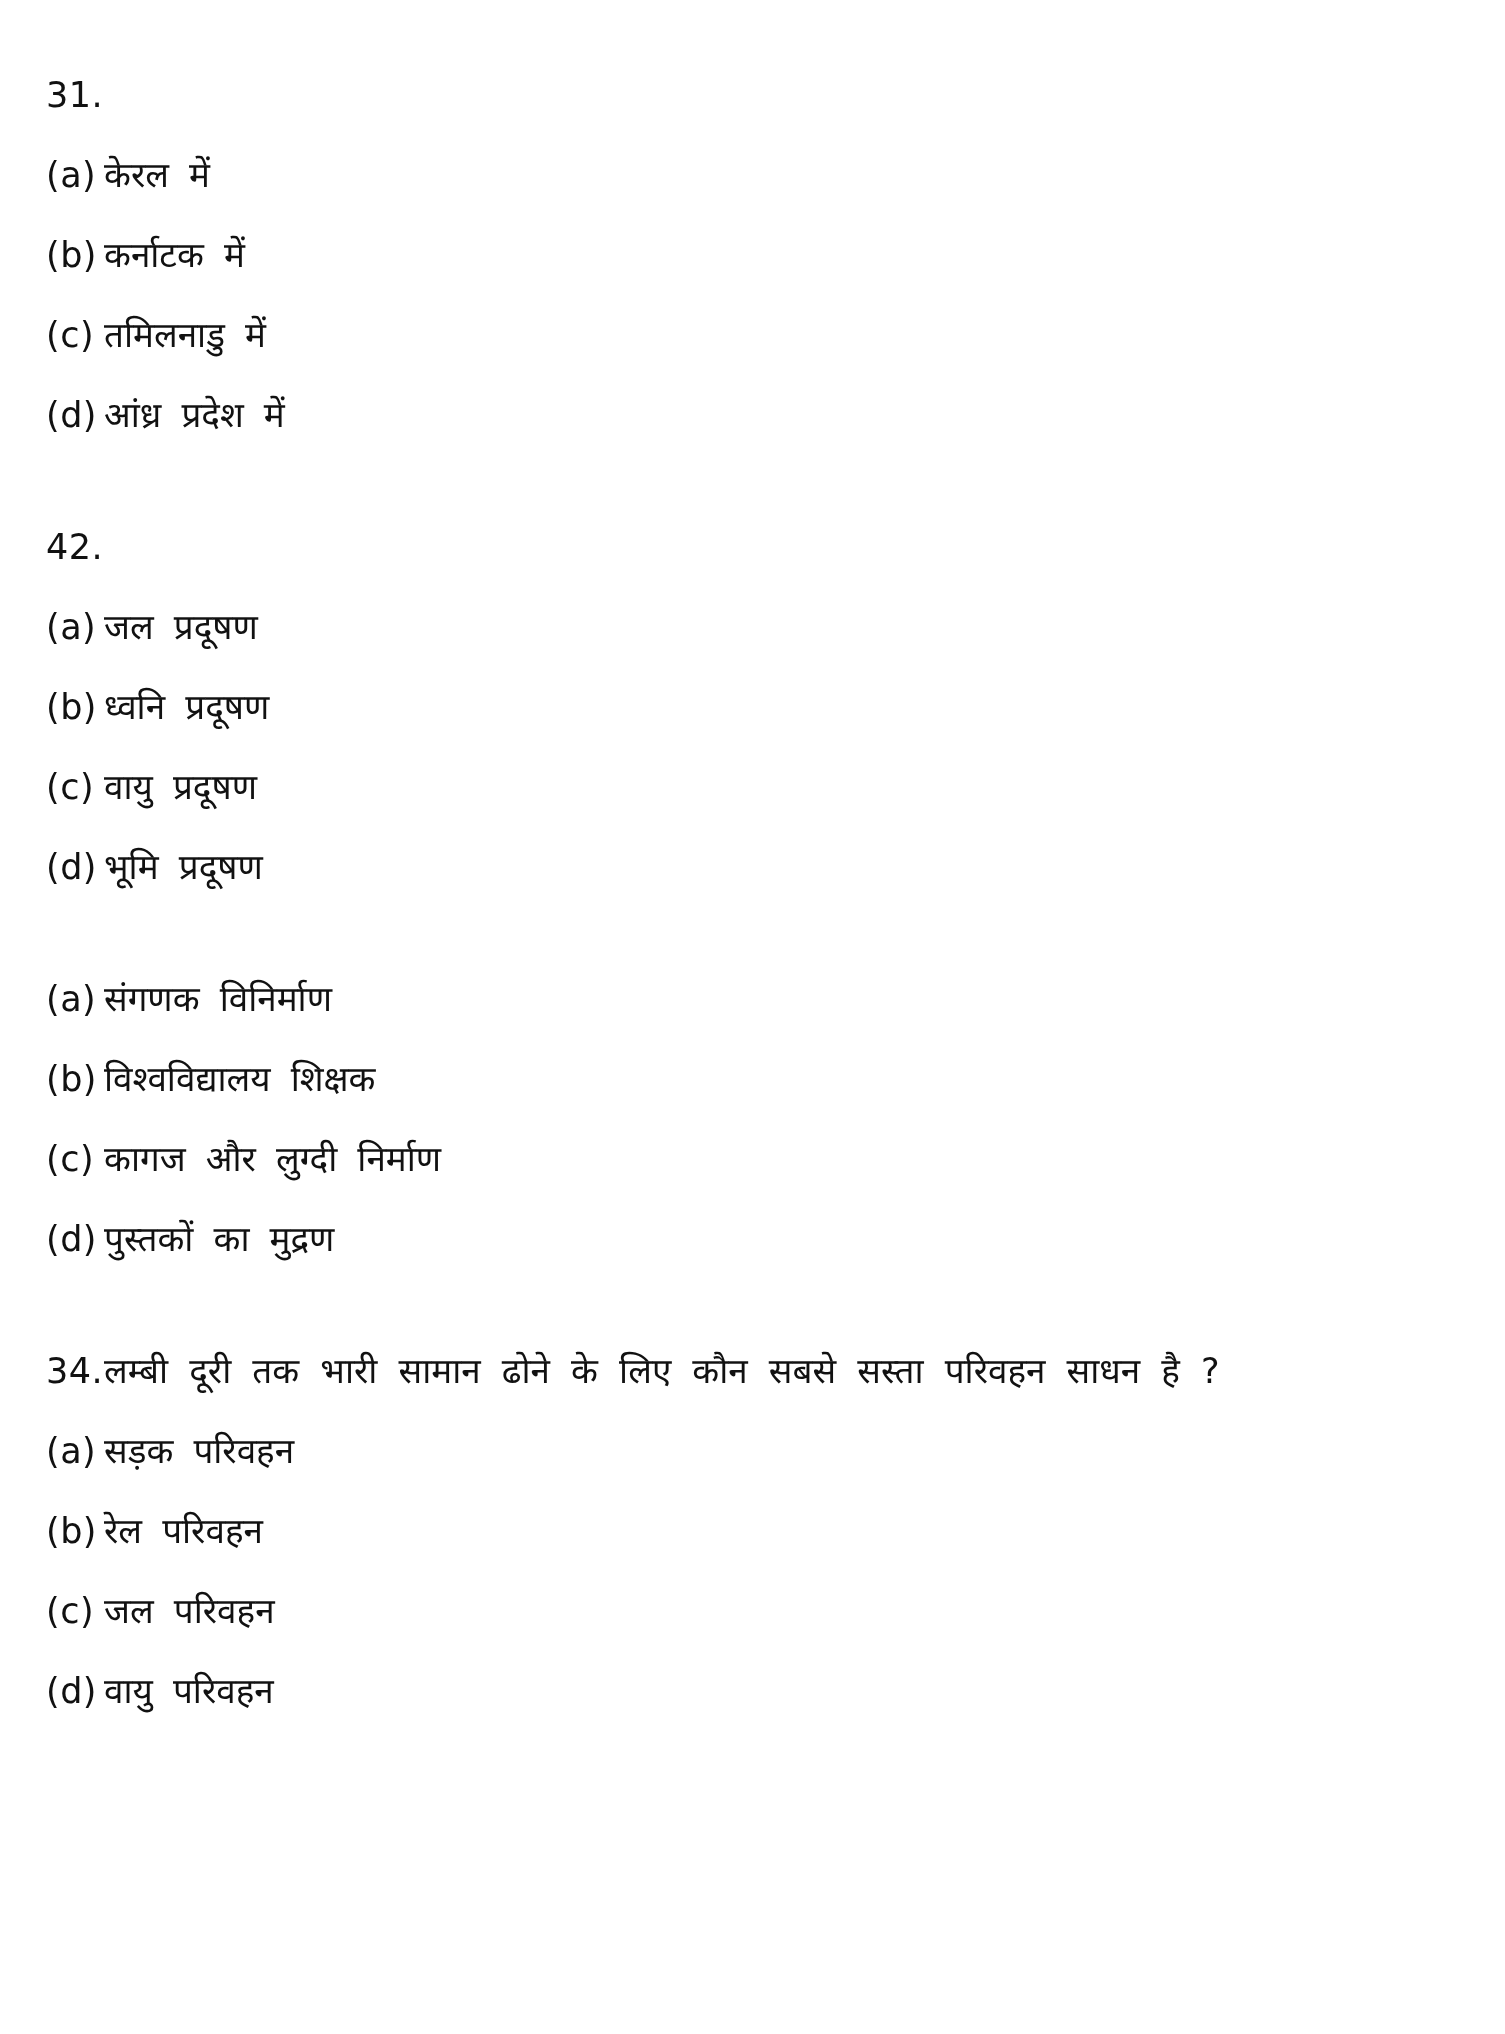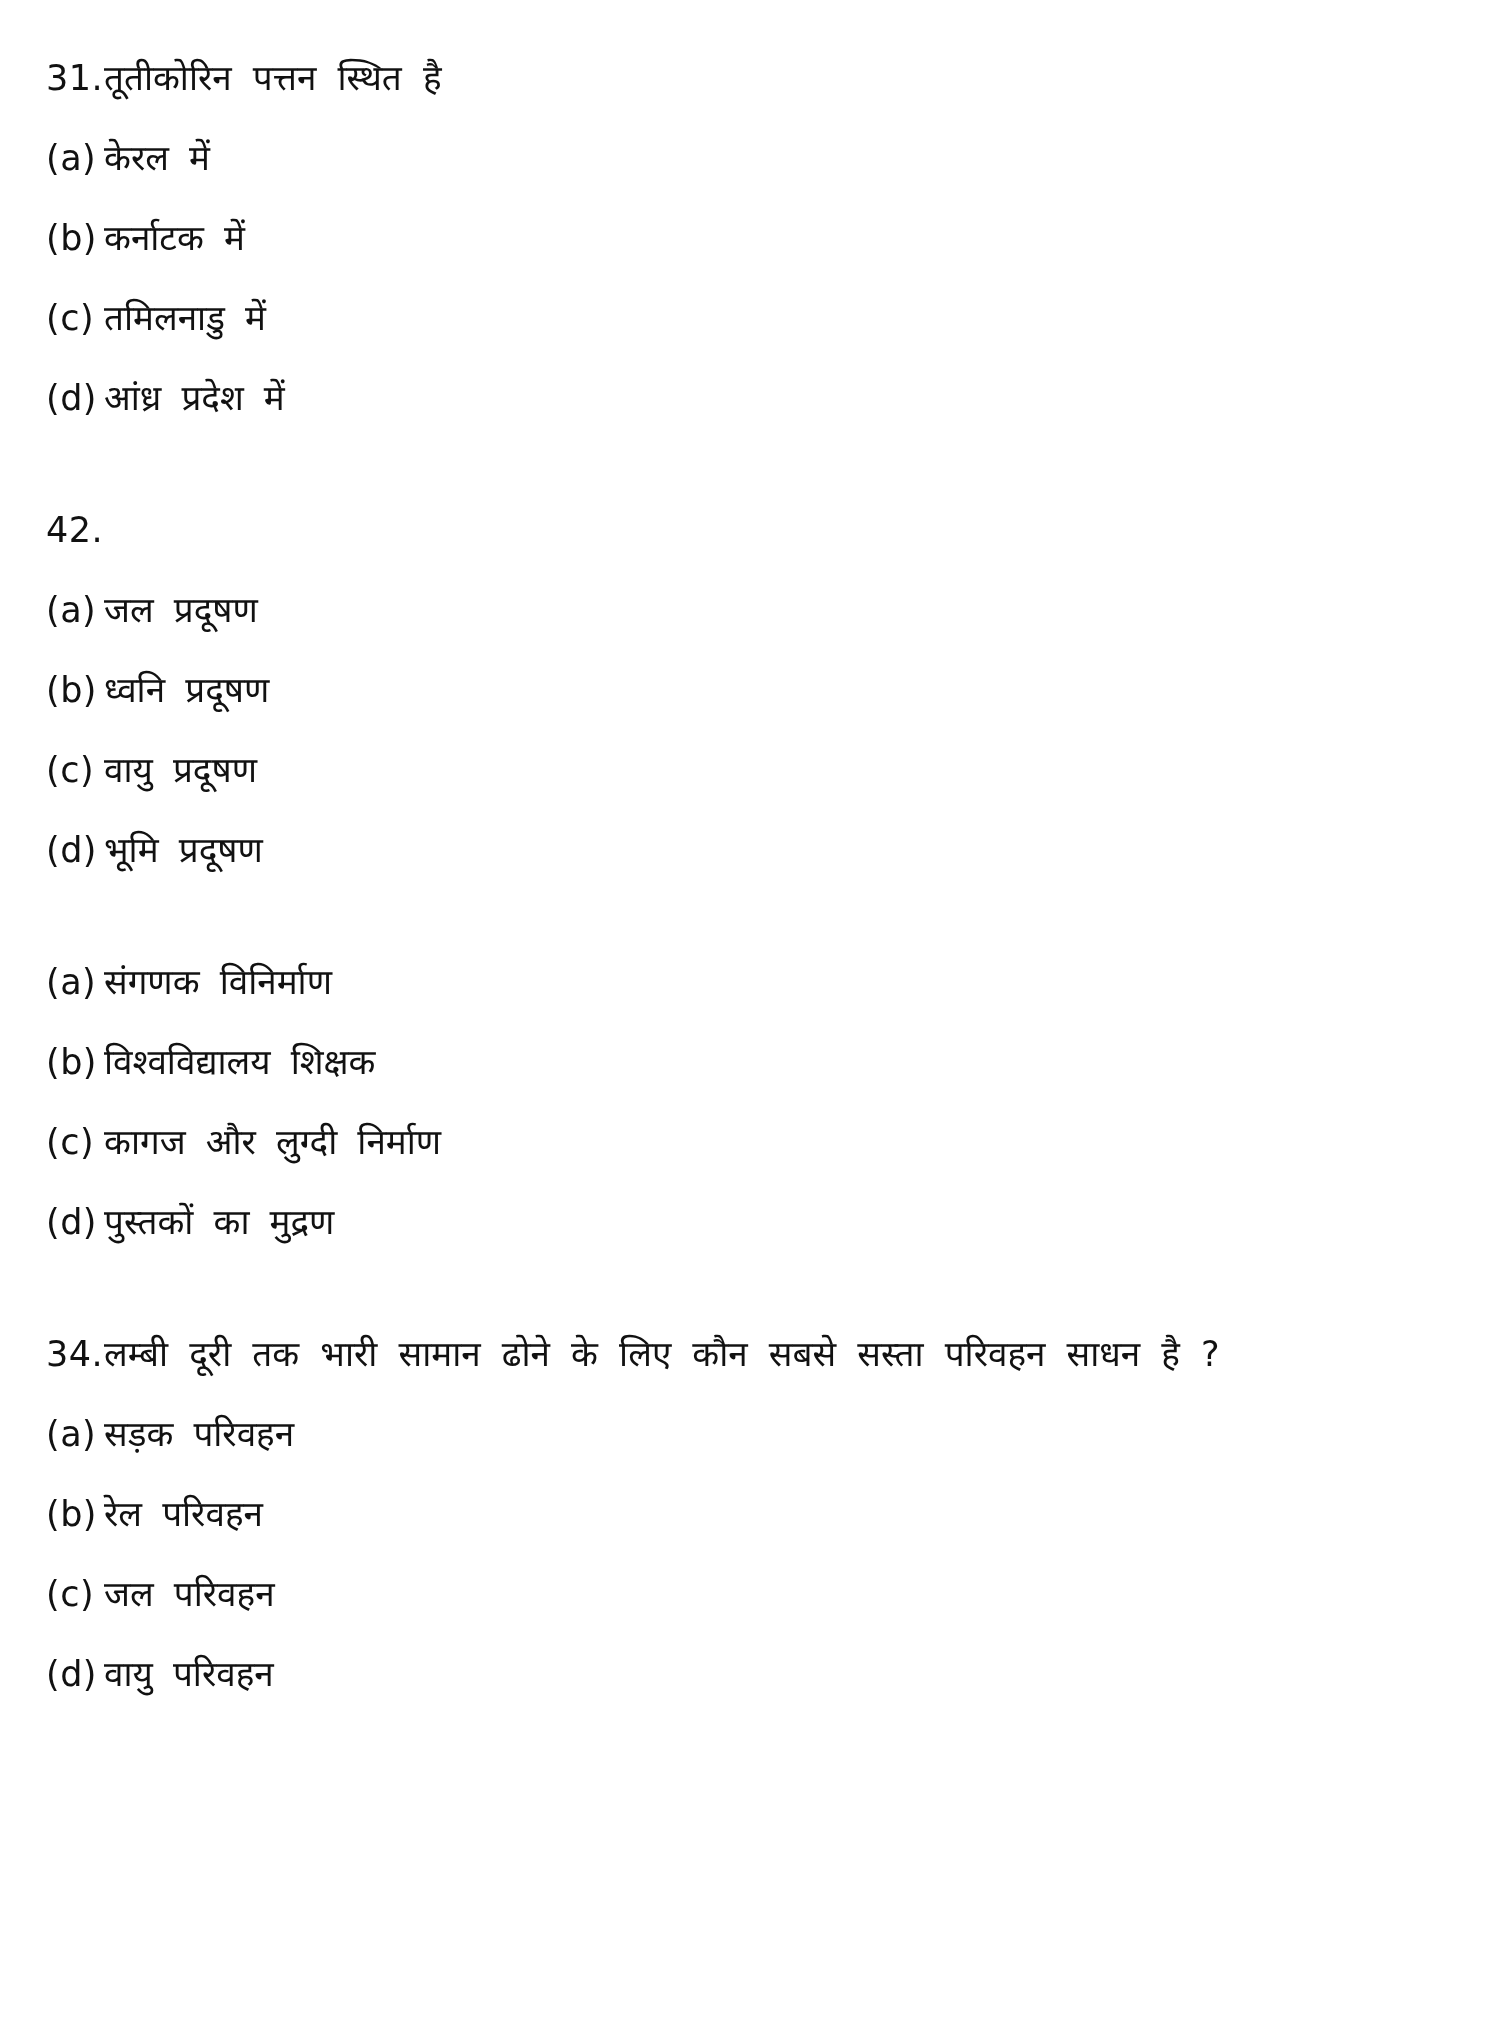--- a/index.html
+++ b/index.html
@@ -24,20 +24,21 @@
   .question-block {
     margin-bottom: 80px;
   }
   .row {
     display: flex;
     align-items: flex-start;
     margin-bottom: 28px;
     white-space: nowrap;
     font-size: 35px;
     line-height: 52px;
+    margin-top: 17px;
   }
   .row-label {
     flex: 0 0 58px;
     min-width: 58px;
     letter-spacing: 0.5px;
   }
   .row-text {
     word-spacing: 9px;
   }
   .question-line .row-text {
@@ -45,21 +46,20 @@
   }
 </style>
 </head>
 <body>
 
 <div class="page">
 
   <div class="question-block">
     <div class="row question-line">
       <span class="row-label">31.</span>
-      <span class="row-text">तूतीकोरिन पत्तन स्थित है</span>
     </div>
     <div class="row">
       <span class="row-label">(a)</span>
       <span class="row-text">केरल में</span>
     </div>
     <div class="row">
       <span class="row-label">(b)</span>
       <span class="row-text">कर्नाटक में</span>
     </div>
     <div class="row">

